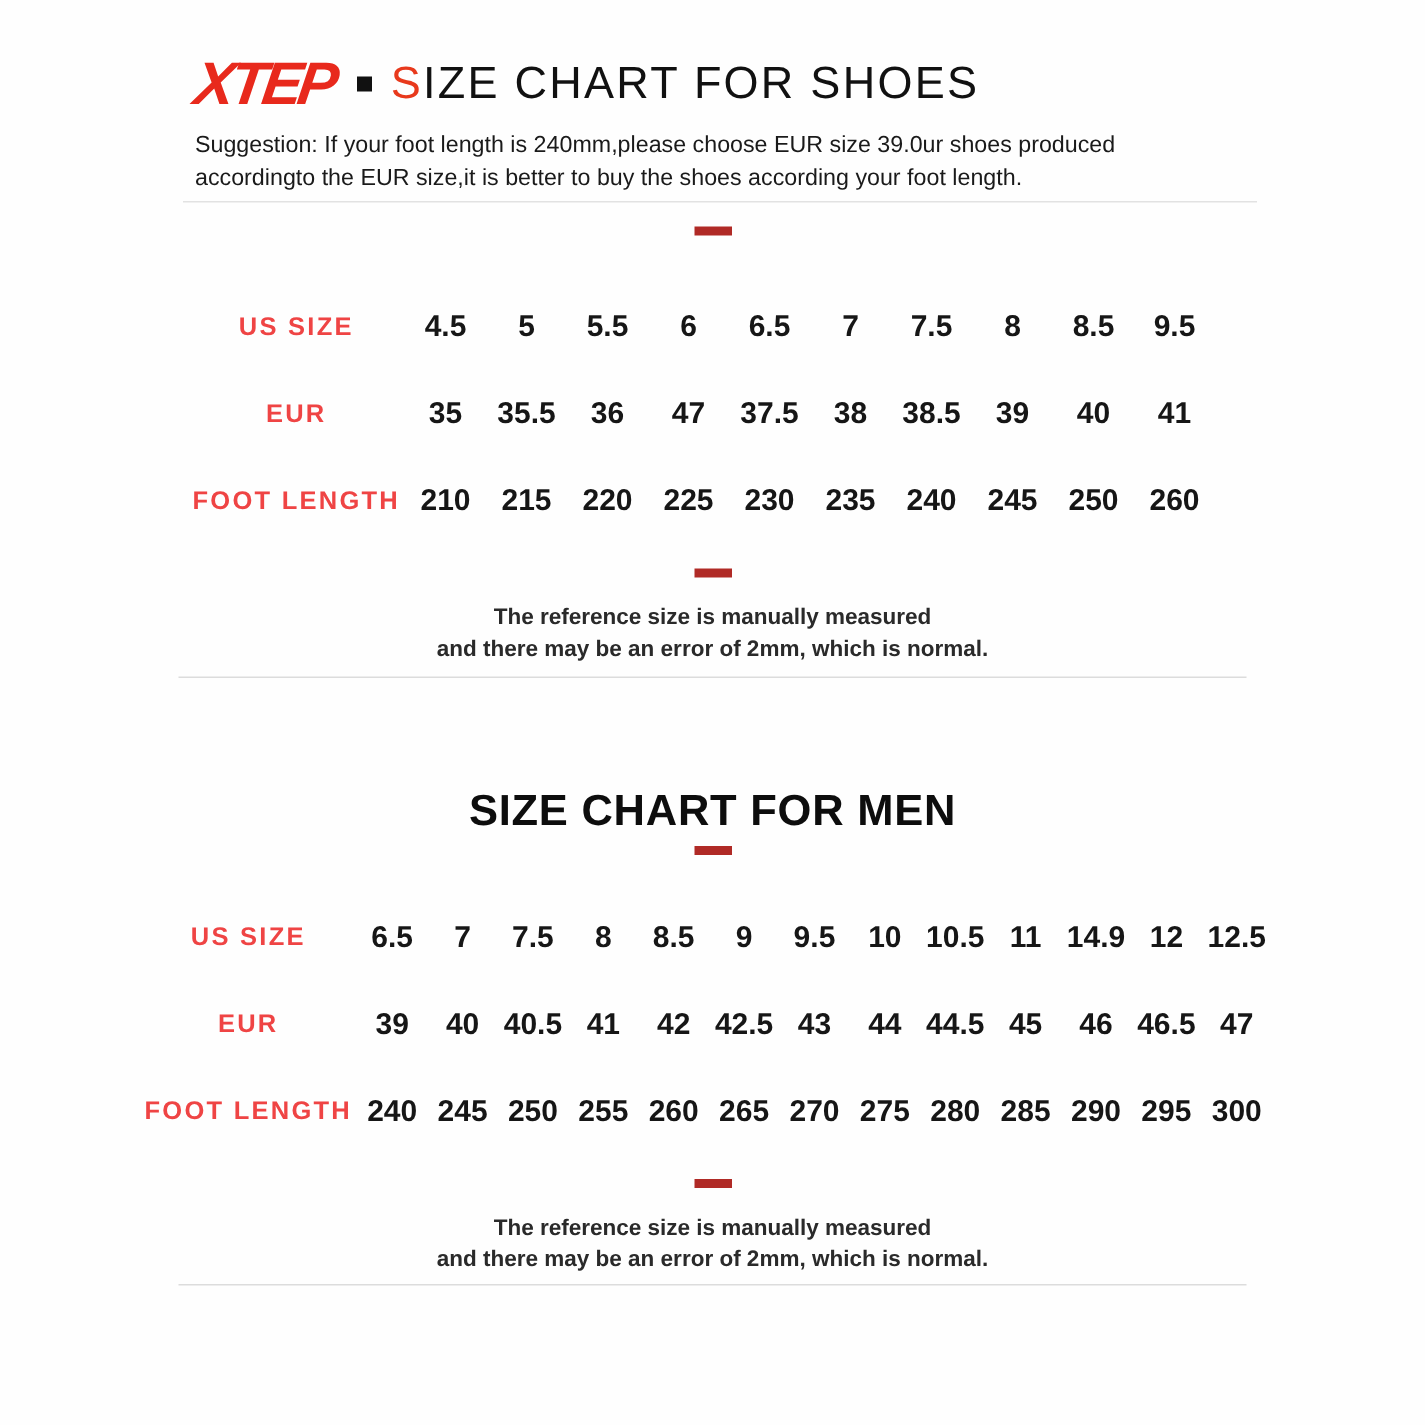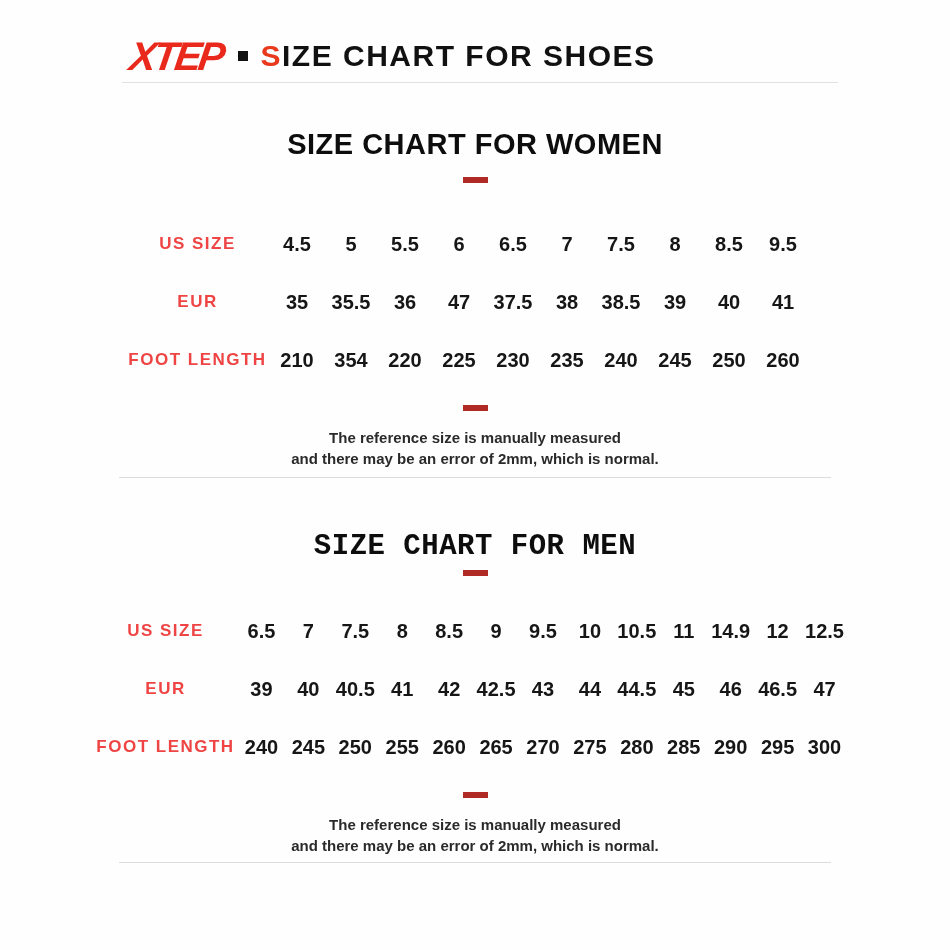--- a/index.html
+++ b/index.html
@@ -4,29 +4,29 @@
 <style>
   html,body{margin:0;padding:0;}
   body{background:#ffffff;font-family:"Liberation Sans", sans-serif;}
   .page{position:relative;width:950px;height:950px;background:#fefefe;overflow:hidden;box-sizing:border-box;padding-top:34px;}
 
   
   .header{padding-left:130px;}
   .logo-row{display:flex;align-items:center;height:44px;}
   .xtep-logo{color:#e8291c;font-weight:900;font-style:italic;font-size:40px;letter-spacing:-3px;transform:skewX(-8deg);line-height:1;padding-right:14px;white-space:nowrap;}
   .bullet{width:10px;height:10px;background:#111;display:inline-block;margin:0 12px 0 2px;}
-  .header-title{font-size:30px;font-weight:700;letter-spacing:1.5px;color:#111;line-height:1;white-space:nowrap;text-align:center;}
+  .header-title{font-size:30px;font-weight:400;letter-spacing:1.5px;color:#111;line-height:1;white-space:nowrap;text-align:center;}
   .header-title .first{color:#e8391c;}
   .suggestion{margin-top:8px;width:640px;font-size:15.5px;line-height:1.42;color:#1a1a1a;height:44px;}
   .top-divider{margin:4px 0 0 122px;width:716px;border-top:1px solid #e2e2e2;height:0;}
 
   
   .section-title{text-align:center;font-size:29px;font-weight:800;letter-spacing:0.5px;color:#0d0d0d;line-height:34px;height:34px;}
   .women-title{margin-top:44px;}
-  .men-title{margin-top:52px;font-family:Liberation Mono, monospace;}
+  .men-title{margin-top:72px;}
   .red-dash{width:25px;height:6px;background:#b02a26;margin:0 auto;}
   .dash-under-women{margin-top:16px;}
   .dash-under-men{margin-top:6px;}
 
   
   .size-table{margin-top:48px;}
   .size-table.men{margin-top:42px;}
   .size-row{display:flex;align-items:center;height:26px;margin-bottom:32px;}
   .row-label{width:145px;text-align:center;color:#ef4444;font-size:17px;font-weight:700;letter-spacing:1.5px;white-space:nowrap;}
   .row-values{display:flex;}
@@ -47,24 +47,24 @@
 <body>
 
 <div class="page">
 
   <div class="header">
     <div class="logo-row">
       <span class="xtep-logo">XTEP</span>
       <span class="bullet"></span>
       <span class="header-title"><span class="first">S</span><span>IZE CHART FOR SHOES</span></span>
     </div>
+    <div class="suggestion">Suggestion: If your foot length is 240mm,please choose EUR size 39.0ur shoes produced accordingto the EUR size,it is better to buy the shoes according your foot length.</div>
   </div>
   <div class="top-divider"></div>
 
-  <div class="section-title women-title">SIZE CHART FOR WOMEN</div>
   <div class="red-dash dash-under-women"></div>
 
   <div class="size-table women" id="women-table">
       <div class="size-row">
         <div class="row-label">US SIZE</div>
         <div class="row-values">
           <div class="value-cell">4.5</div>
           <div class="value-cell">5</div>
           <div class="value-cell">5.5</div>
           <div class="value-cell">6</div>
@@ -88,21 +88,21 @@
           <div class="value-cell">38.5</div>
           <div class="value-cell">39</div>
           <div class="value-cell">40</div>
           <div class="value-cell">41</div>
         </div>
       </div>
       <div class="size-row">
         <div class="row-label">FOOT LENGTH</div>
         <div class="row-values">
           <div class="value-cell">210</div>
-          <div class="value-cell">354</div>
+          <div class="value-cell">215</div>
           <div class="value-cell">220</div>
           <div class="value-cell">225</div>
           <div class="value-cell">230</div>
           <div class="value-cell">235</div>
           <div class="value-cell">240</div>
           <div class="value-cell">245</div>
           <div class="value-cell">250</div>
           <div class="value-cell">260</div>
         </div>
       </div>

